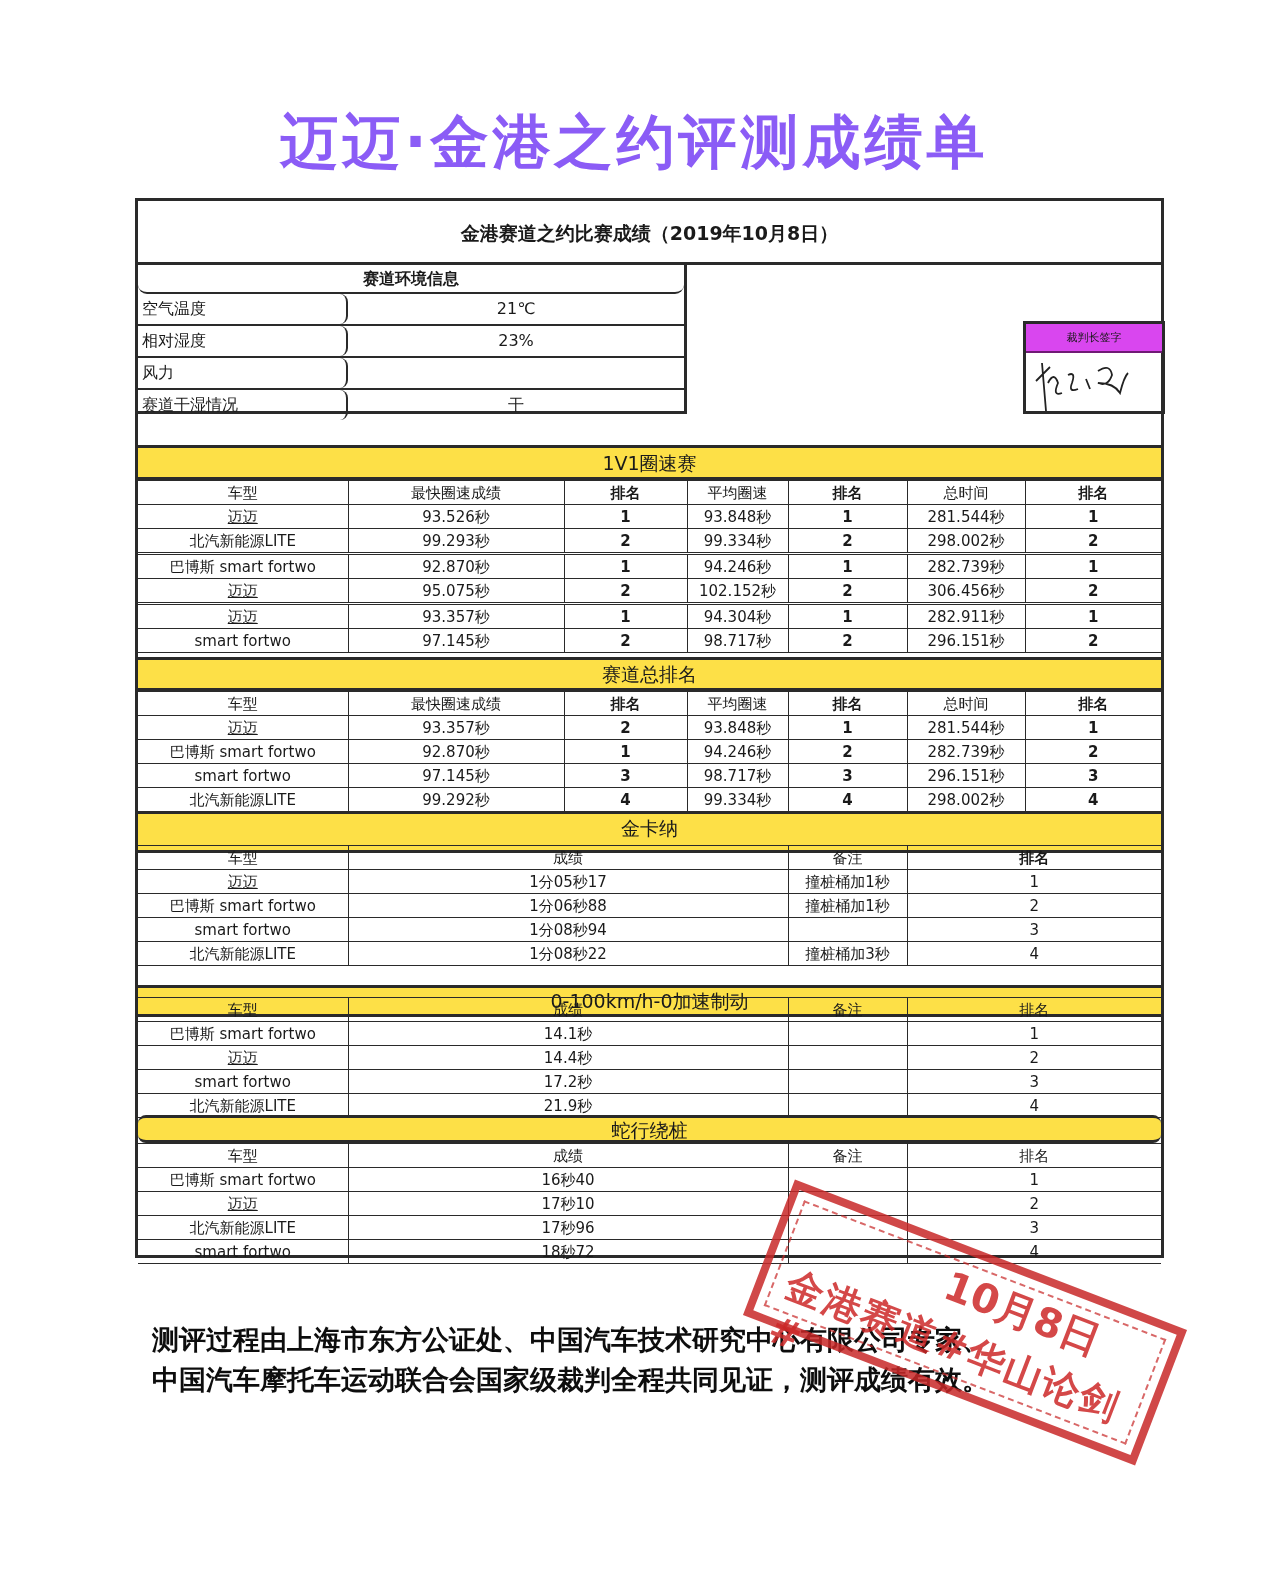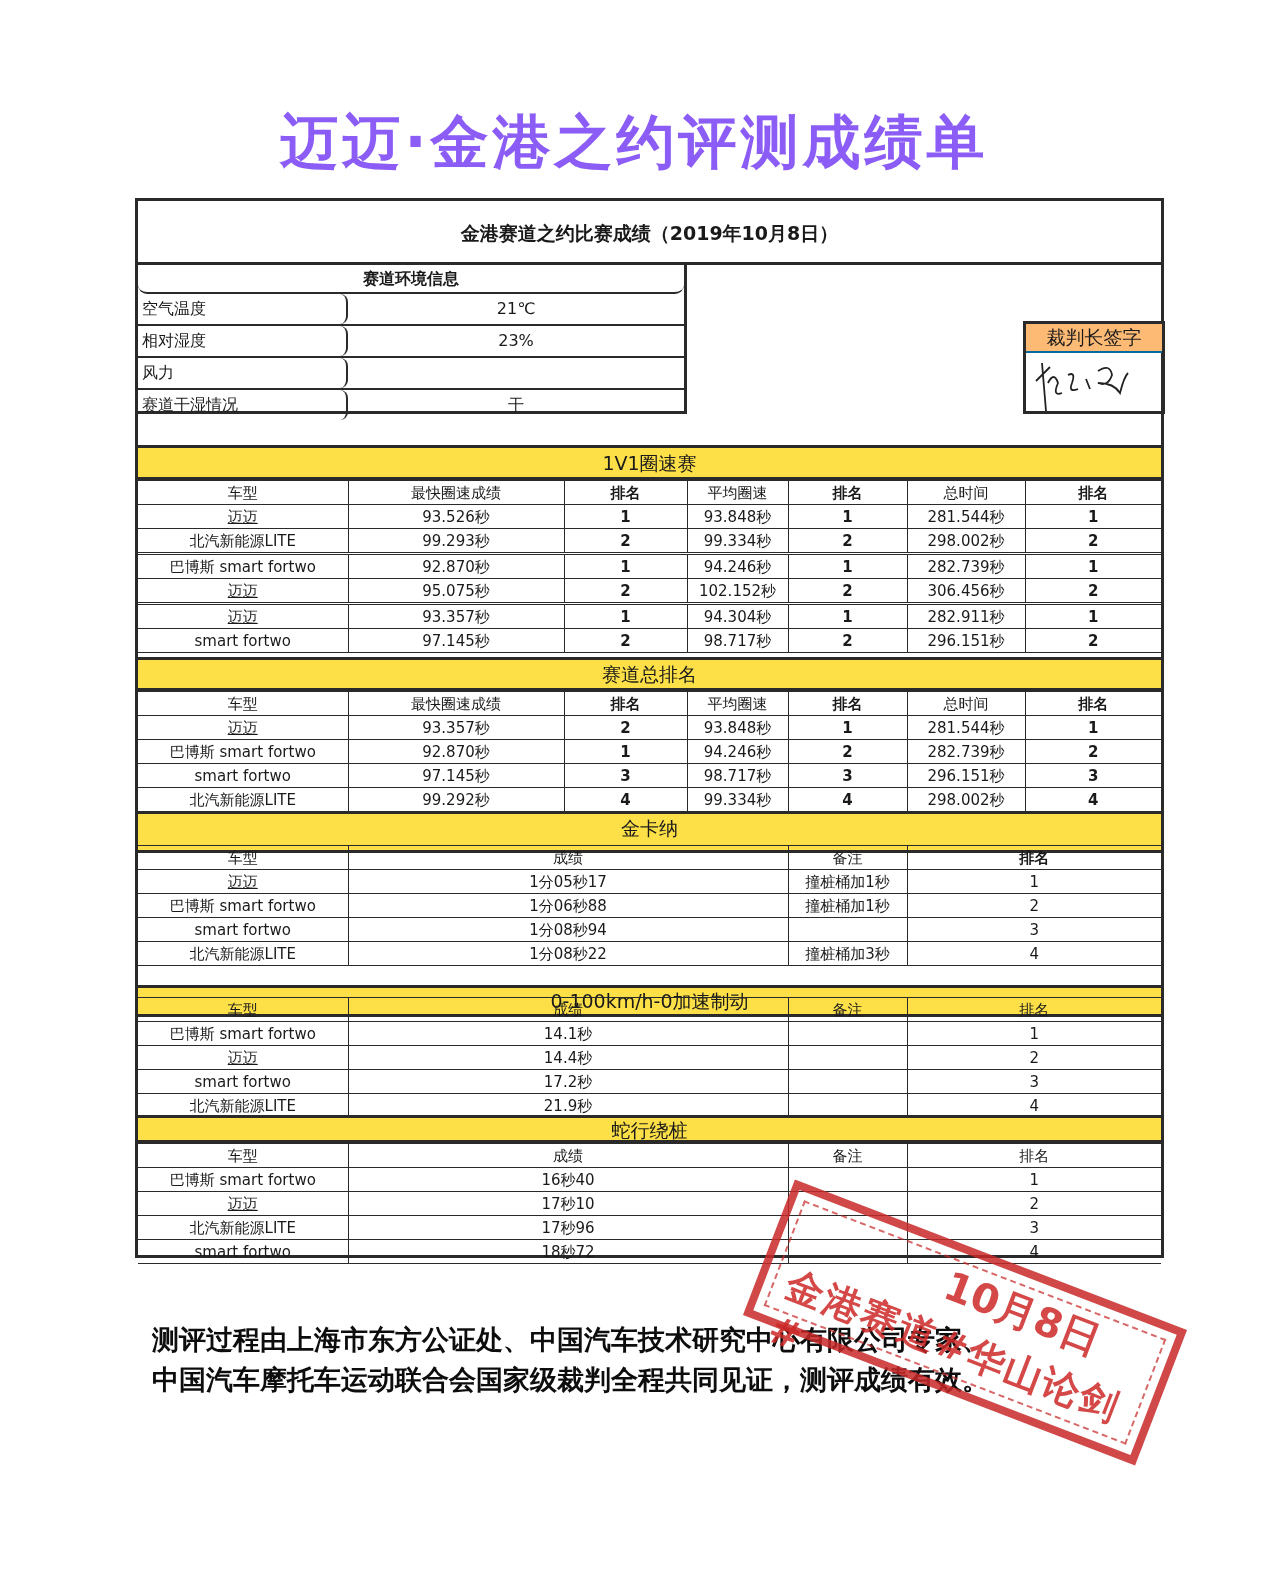--- a/index.html
+++ b/index.html
@@ -22,21 +22,21 @@
   }
   
   .env { left:0; top:64px; width:549px; height:149px; border-right:3px solid #2a2a2a; border-bottom:3px solid #2a2a2a; }
   .env-head { height:27px; line-height:27px; text-align:center; font-weight:bold; font-size:16px; border-bottom:2px solid #2a2a2a;border-radius:9px; }
   .env-row { display:flex; height:30px; border-bottom:2px solid #2a2a2a; font-size:16px; }
   .env-row:last-child { border-bottom:none; }
   .env-row .k { width:210px; border-right:2px solid #2a2a2a; line-height:30px; padding-left:4px; box-sizing:border-box;border-radius:8px; }
   .env-row .v { flex:1; text-align:center; line-height:30px; }
   
   .sig { left:885px; top:120px; width:142px; height:93px; border:3px solid #2a2a2a; }
-  .sig-head { height:27px; line-height:27px; text-align:center; background:#fdba74; font-size:19px; border-bottom:2px solid #0369a1; }
+  .sig-head { height:27px; line-height:27px; text-align:center; background:#d946ef; font-size:11px; border-bottom:2px solid #701a75; }
   .sig-body { height:60px; position:relative; }
   .sig-body svg { position:absolute; left:2px; top:0; }
   
   .sec-title {
     left:0; width:100%; text-align:center; font-size:19px;
     border-top:3px solid #2a2a2a; border-bottom:3px solid #2a2a2a; background:#fde047;
   }
   table.grid { position:absolute; left:0; width:100%; border-collapse:collapse; table-layout:fixed; font-size:15px; }
   table.grid td { border:1px solid #2a2a2a; text-align:center; padding:0; height:23px; line-height:22px; white-space:nowrap; overflow:hidden; }
   table.grid tr td:first-child { border-left:none; }
@@ -308,21 +308,21 @@
     </tr>
     <tr>
       <td>北汽新能源LITE</td>
       <td>21.9秒</td>
       <td></td>
       <td>4</td>
     </tr>
   </tbody>
     </table>
 
-  <div class="abs sec-title" style="top:914px;height:28px;line-height:24px;">蛇行绕桩</div>
+  <div class="abs sec-title" style="top:914px;height:28px;line-height:24px;border-radius:8px;">蛇行绕桩</div>
   <table class="grid" style="top:942px;">
     <colgroup>
         <col style="width:210px">
         <col style="width:440px">
         <col style="width:119px">
         <col>
       </colgroup>
     <tbody>
         <tr>
       <td>车型</td>

